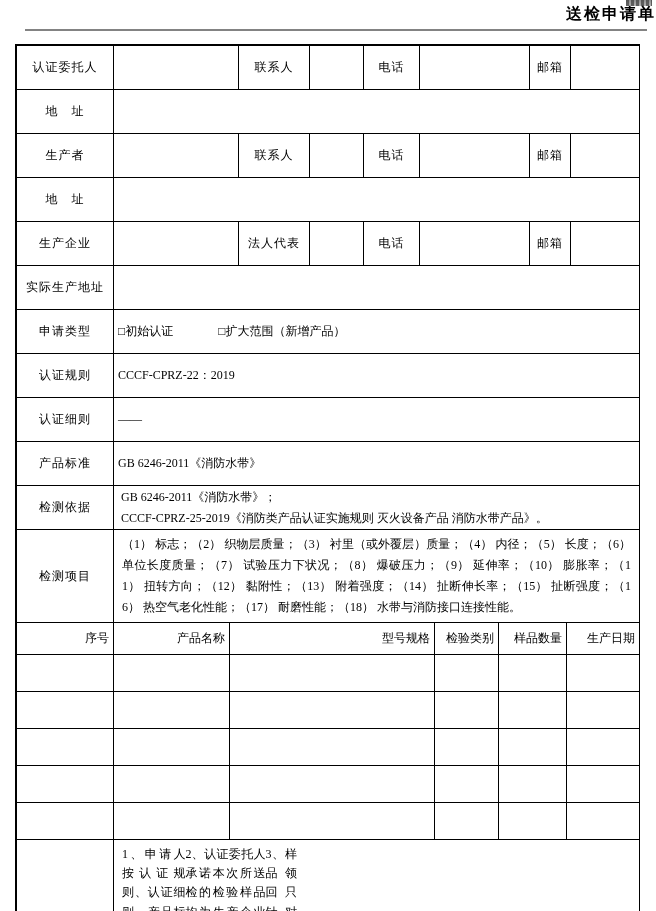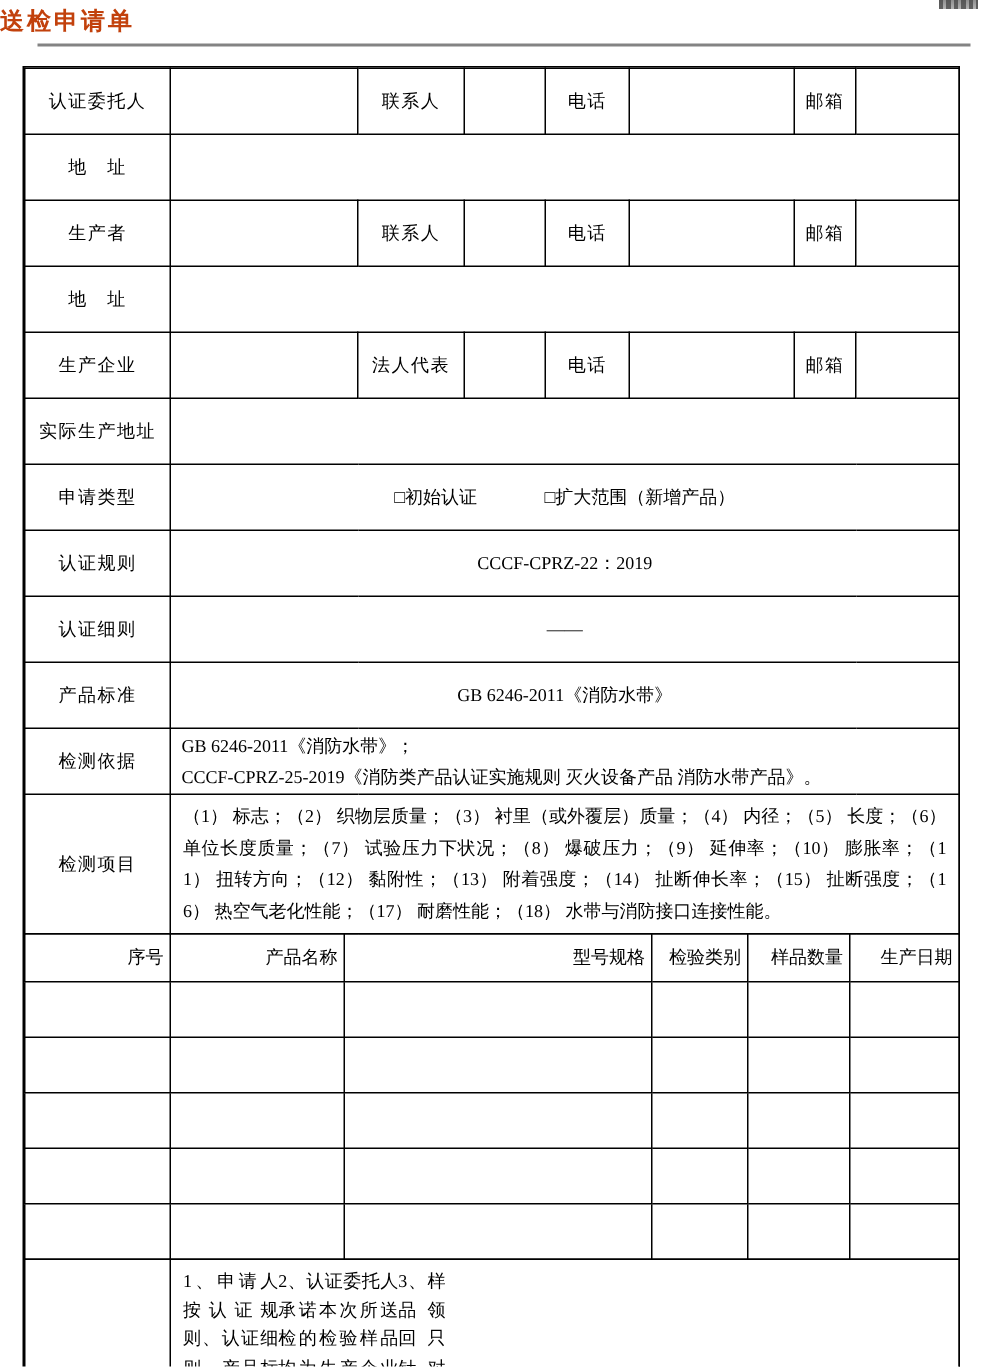--- a/index.html
+++ b/index.html
@@ -4,21 +4,21 @@
 <style>
   html,body{margin:0;padding:0;}
   body{
     width:656px;height:911px;position:relative;background:#ffffff;
     font-family:"Liberation Serif","DejaVu Serif",serif;color:#000;
     overflow:hidden;
   }
   
   .page-title{
     position:absolute;top:4px;left:0;width:100%;
-    text-align:left;font-size:16px;font-weight:bold;color:#c2410c;
+    text-align:right;font-size:16px;font-weight:bold;color:#000000;
     letter-spacing:2px;font-family:"Liberation Sans","DejaVu Sans",sans-serif;
   }
   .head-rule{
     position:absolute;top:29px;left:25px;width:622px;height:2px;background:#838383;
   }
   .corner-frag{
     position:absolute;top:0;right:4px;width:26px;height:6px;opacity:.75;
     background:repeating-linear-gradient(90deg,#4a4a4a 0 3px,transparent 3px 5px),
                linear-gradient(#6a6a6a,#9a9a9a);
     background-blend-mode:multiply;
@@ -27,21 +27,21 @@
   .form-wrap{
     position:absolute;top:44px;left:15px;width:623px;border:1px solid #000;
   }
   table{border-collapse:collapse;table-layout:fixed;width:623px;}
   table + table{margin-top:-1px;}
   td{
     border:1px solid #000;font-size:12px;padding:1px 4px;
     overflow:hidden;word-break:break-all;vertical-align:middle;
   }
   .lab{text-align:center;padding:1px 2px;letter-spacing:1px;}
-  .cen{text-align:center;margin-top:44px;}
+  .cen{text-align:left;margin-top:44px;}
   .t-info tr{height:44px;}
   .r-basis{height:62px;}
   .r-items{height:96px;}
   .basis-cell{vertical-align:middle;line-height:1.7;padding-left:7px;}
   .items-cell{
     text-align:justify;line-height:1.75;padding:4px 8px;vertical-align:middle;
   }
   .opts span{display:inline-block;}
   .opt2{margin-left:42px;}
   

